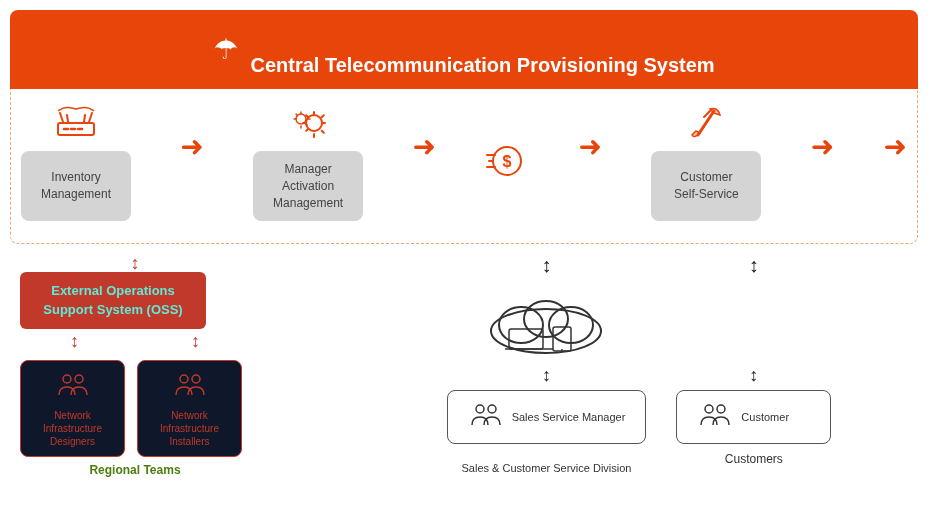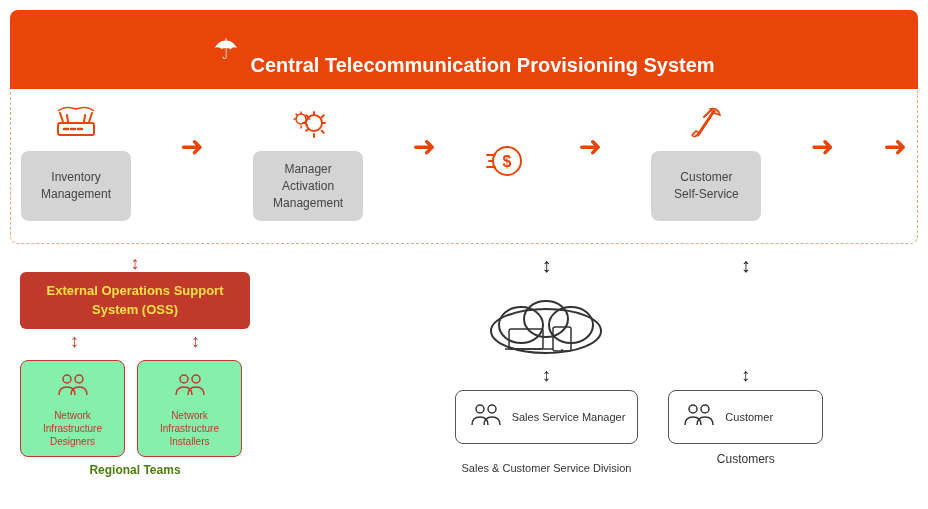--- a/index.html
+++ b/index.html
@@ -107,27 +107,27 @@
     .left-area {
       display: flex;
       flex-direction: column;
       align-items: flex-start;
       width: 340px;
       flex-shrink: 0;
     }
 
     .oss-box {
       background: #c0392b;
-      color: #fde047;
+      color: #5eead4;
       border-radius: 6px;
       padding: 10px 16px;
       text-align: center;
       font-size: 13px;
       font-weight: bold;
-      width: 230px;
+      width: 186px;
       margin-left: 10px;
       line-height: 1.4;
     }
 
     .vert-arrow-up {
       color: #c0392b;
       font-size: 22px;
       font-weight: bold;
       text-align: center;
       margin-left: 10px;
@@ -144,21 +144,21 @@
 
     .team-box {
       border: 1.5px solid #c0392b;
       border-radius: 8px;
       padding: 8px 10px;
       display: flex;
       flex-direction: column;
       align-items: center;
       gap: 4px;
       width: 105px;
-      background: #86efac;
+      background: #0f172a;
     }
 
     .team-label {
       font-size: 10px;
       color: #333;
       text-align: center;
       line-height: 1.3;
     }
 
     .regional-title {
@@ -213,21 +213,21 @@
     }
 
     .cloud-svg {
       width: 130px;
       height: 80px;
     }
 
     .service-box {
       border: 1.5px solid #555;
       border-radius: 8px;
-      padding: 8px 12px;
+      padding: 8px 20px;
       display: flex;
       align-items: center;
       gap: 8px;
       background: #fff;
       min-width: 155px;
     }
 
     .service-label {
       font-size: 11px;
       color: #333;

